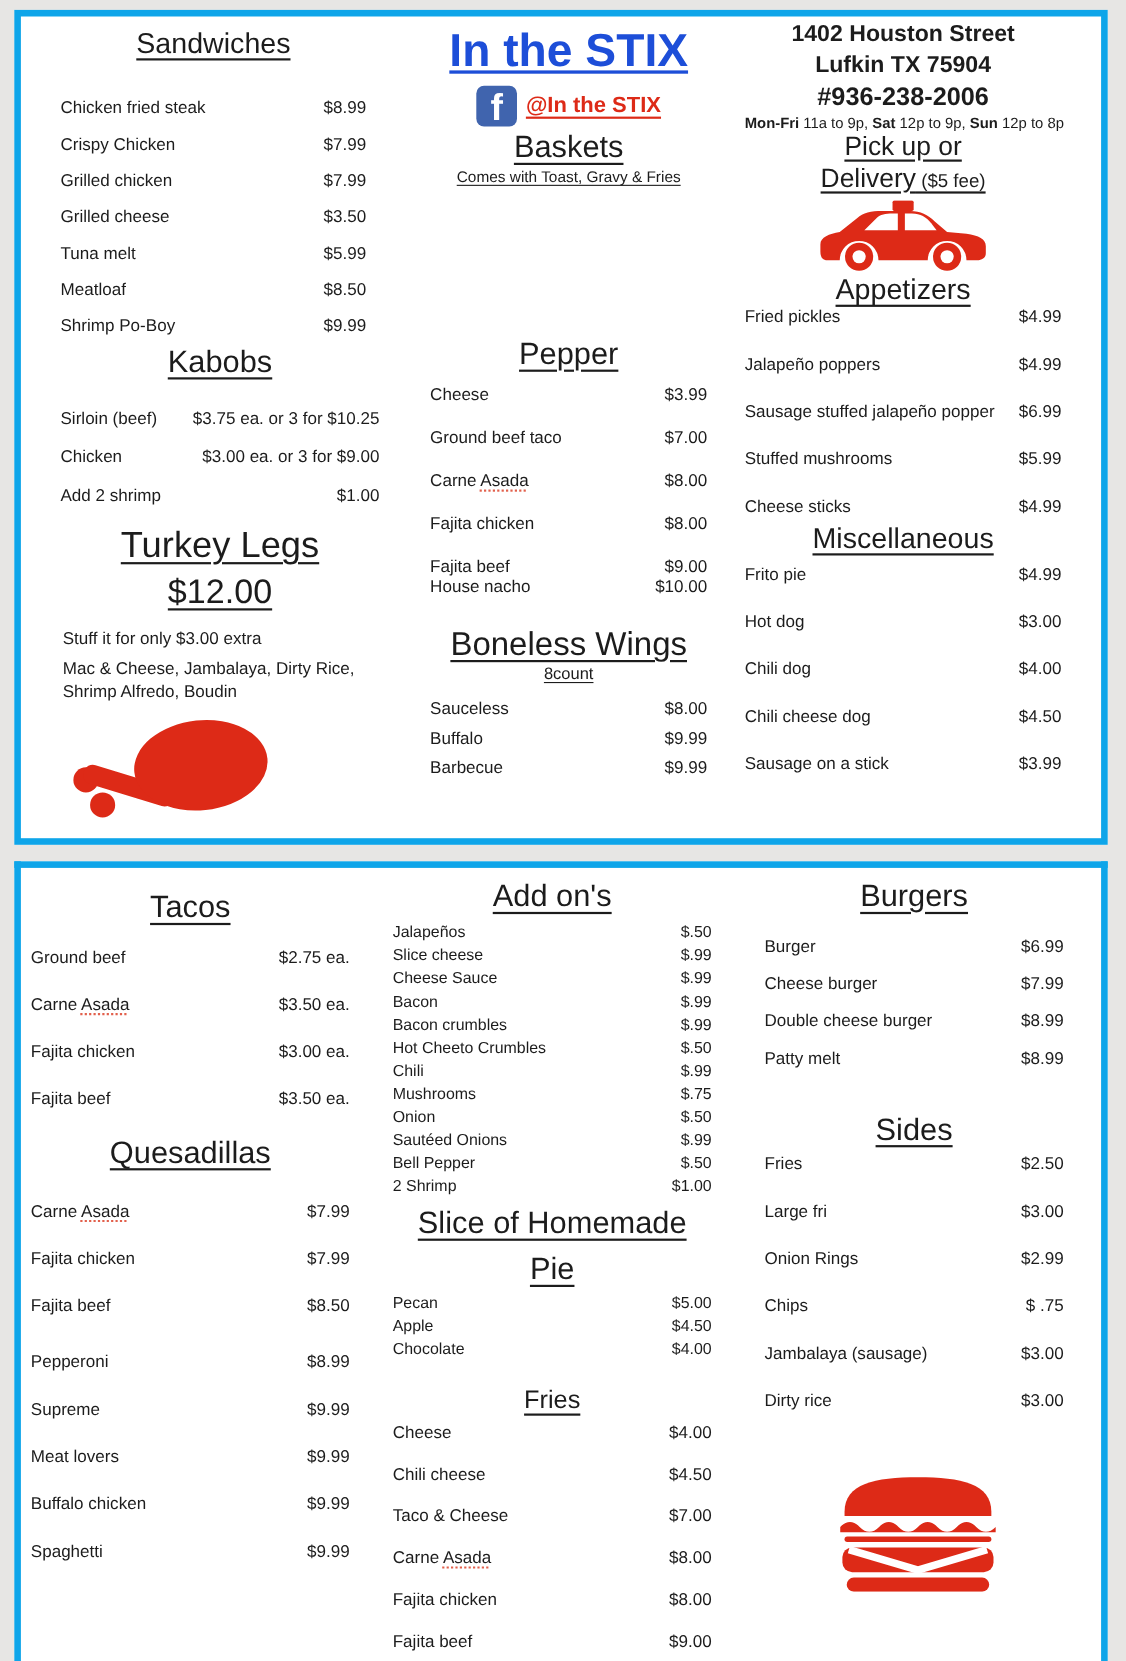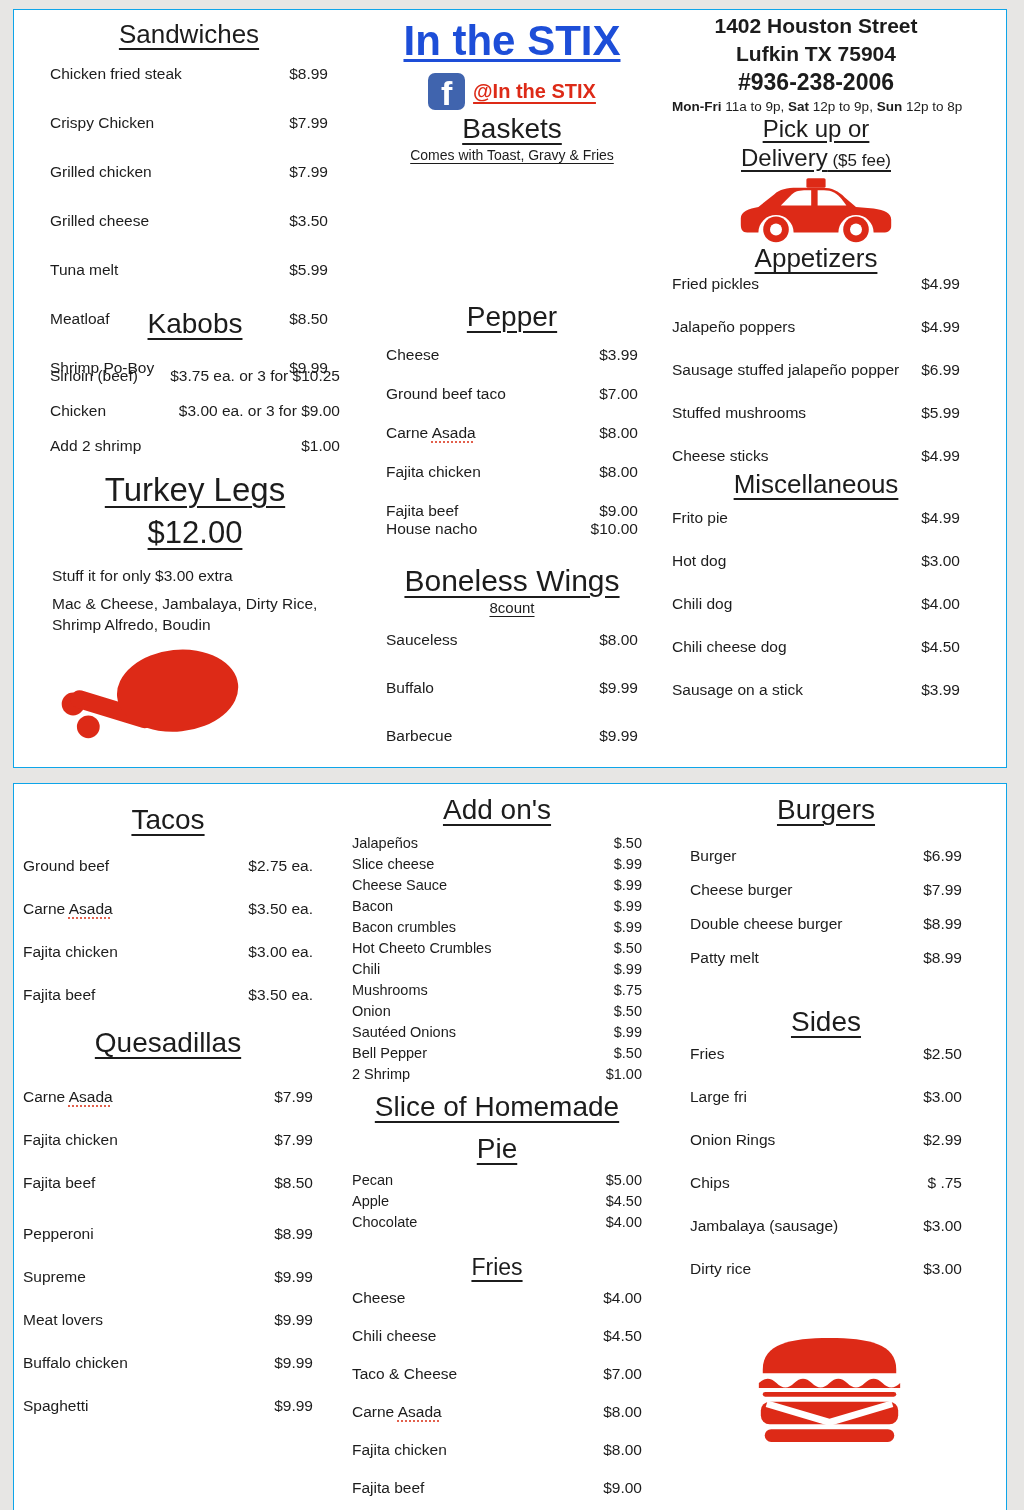--- a/index.html
+++ b/index.html
@@ -4,21 +4,21 @@
 <style>
   html,body{margin:0;padding:0;}
   body{
     width:1024px;height:1510px;position:relative;overflow:hidden;
     background:#e7e6e4;color:#1c1c1c;
     font-family:"Liberation Sans",sans-serif;
     -webkit-font-smoothing:antialiased;
   }
   .panel{
     position:absolute;left:13px;width:994px;background:#ffffff;
-    border:1px solid #0ea5e9;box-sizing:border-box;
+    border:6px solid #0ea5e9;box-sizing:border-box;
   }
   #panel-top{top:9px;height:759px;}
   #panel-bottom{top:783px;height:728px;border-bottom:none;}
   .sec{position:absolute;box-sizing:border-box;}
   .sec h2{
     margin:0;font-weight:400;text-align:center;line-height:1.15;
     text-decoration:underline;text-decoration-thickness:2px;text-underline-offset:5px;
   }
   .fs23{font-size:23px;} .fs26{font-size:26px;} .fs28{font-size:28px;}
   .fs30{font-size:30px;} .fs31{font-size:31px;} .fs33{font-size:33px;}
@@ -30,21 +30,21 @@
   .item-row{display:flex;justify-content:space-between;align-items:baseline;
     font-size:15.5px;line-height:19px;}
   .item-name{text-align:left;}
   .item-price{text-align:right;white-space:pre;}
   .squiggle{
     text-decoration:underline dotted #e2604c;
     text-decoration-thickness:2px;text-underline-offset:3px;
   }
   .compact{margin-top:-21px;}
   
-  #sec-sandwiches{left:36px;top:10px;width:278px;}   #sec-sandwiches .items{margin-top:14px;row-gap:30px;}
+  #sec-sandwiches{left:36px;top:10px;width:278px;}   #sec-sandwiches .items{margin-top:34px;row-gap:14px;}
   #sec-kabobs{left:36px;top:298px;width:290px;}      #sec-kabobs .items{margin-top:26px;row-gap:16px;}
   #sec-turkey{left:36px;top:461px;width:290px;}
   #sec-turkey .note1{margin:15px 0 0 2px;font-size:15.5px;line-height:19px;}
   #sec-turkey .note2{margin:8px 0 0 2px;font-size:15.5px;line-height:21px;width:280px;}
   #sec-turkey .turkey-wrap{margin:12px 0 0 6px;}
   #sec-brand{left:372px;top:8px;width:252px;text-align:center;}
   .brand-title{
     margin:0;font-size:42px;line-height:46px;font-weight:700;color:#1d4ed8;
     text-decoration:underline;text-decoration-thickness:3px;text-underline-offset:4px;text-align:center;
   }
@@ -52,21 +52,21 @@
   .fb-icon{
     width:37px;height:37px;background:#4064ae;border-radius:7px;color:#fff;
     font-weight:700;font-size:34px;line-height:40px;text-align:center;display:block;overflow:hidden;
   }
   .fb-handle{
     color:#dd2a17;font-weight:700;font-size:20px;
     text-decoration:underline;text-underline-offset:4px;
   }
   #sec-baskets{left:372px;top:103px;width:252px;}    #sec-baskets .items{margin-top:17px;row-gap:20px;}
   #sec-nachos{left:372px;top:291px;width:252px;}     #sec-nachos .items{margin-top:12px;row-gap:20px;}
-  #sec-wings{left:372px;top:554px;width:252px;}      #sec-wings .items{margin-top:14px;row-gap:29px;}
+  #sec-wings{left:372px;top:554px;width:252px;}      #sec-wings .items{margin-top:14px;row-gap:8px;}
   #sec-wings .subtitle{font-size:15px;margin-top:0;}
   #sec-info{left:658px;top:2px;width:288px;text-align:center;}
   .addr{font-weight:700;font-size:21px;line-height:28px;margin:0;}
   .phone{font-weight:700;font-size:23px;line-height:29px;margin:0;}
   .hours{font-size:13.5px;line-height:18px;margin-top:1px;white-space:pre;}
   .hours b{font-weight:700;}
   #sec-pickup{left:658px;top:104px;width:288px;text-align:center;}
   .pickup-line{font-size:24px;line-height:29px;text-decoration:underline;text-underline-offset:4px;}
   .delivery-line{font-size:24px;line-height:29px;text-decoration:underline;text-underline-offset:4px;}
   .delivery-fee{font-size:17px;}

